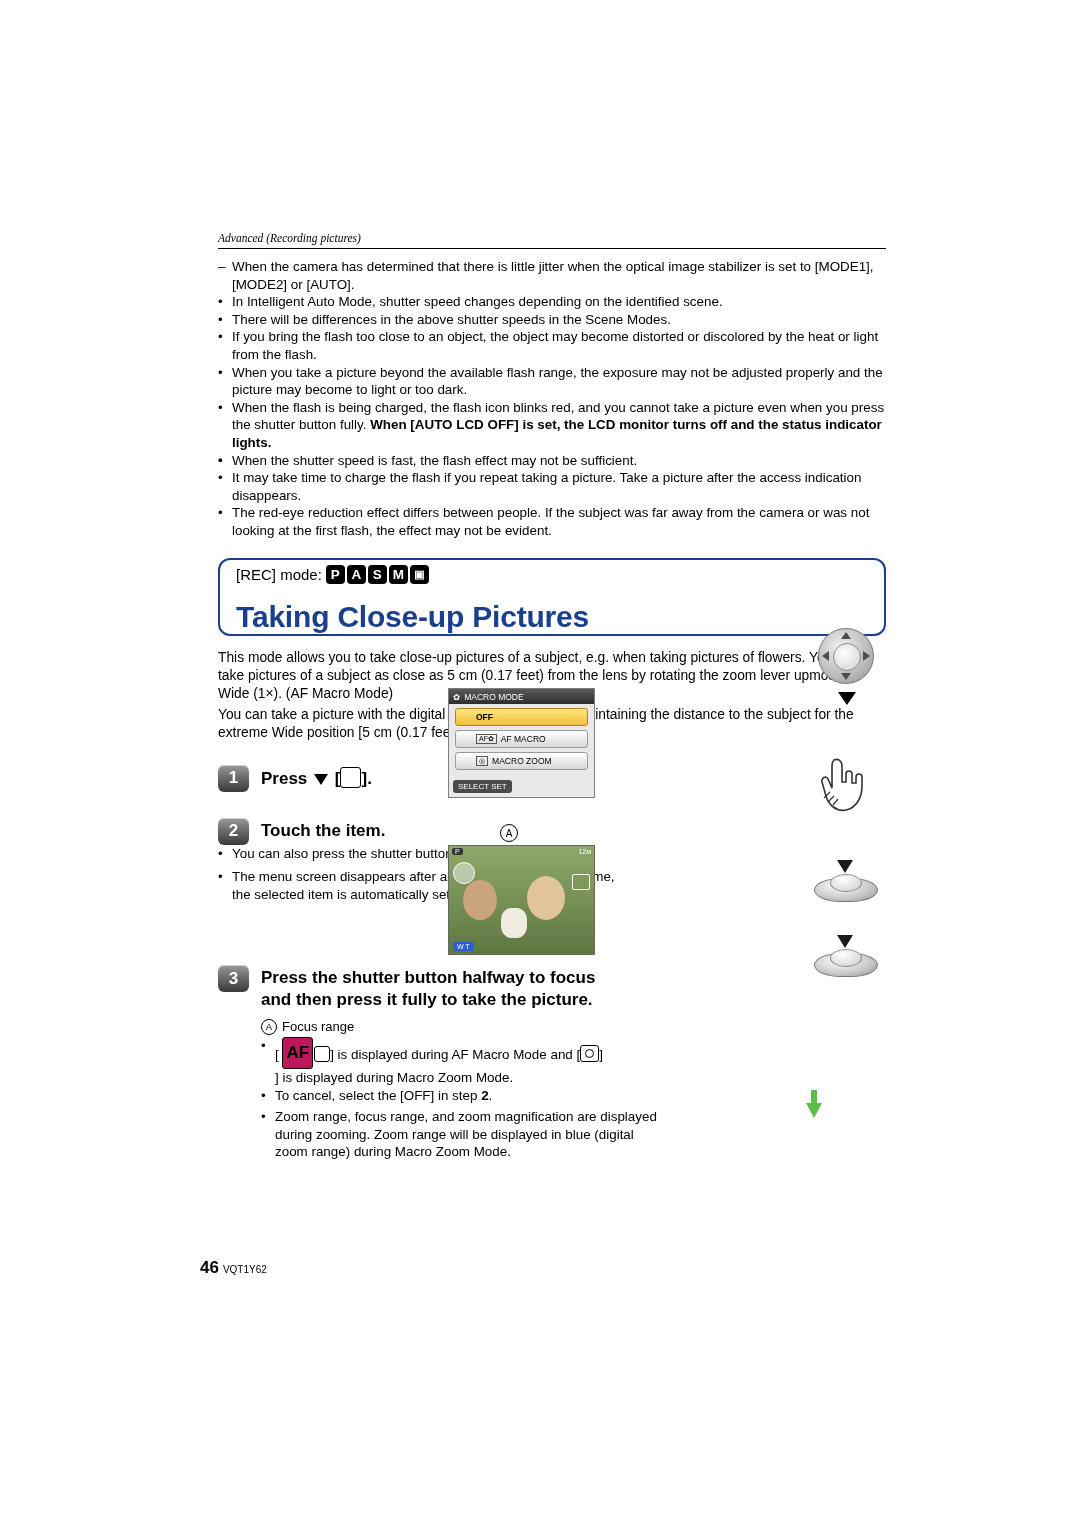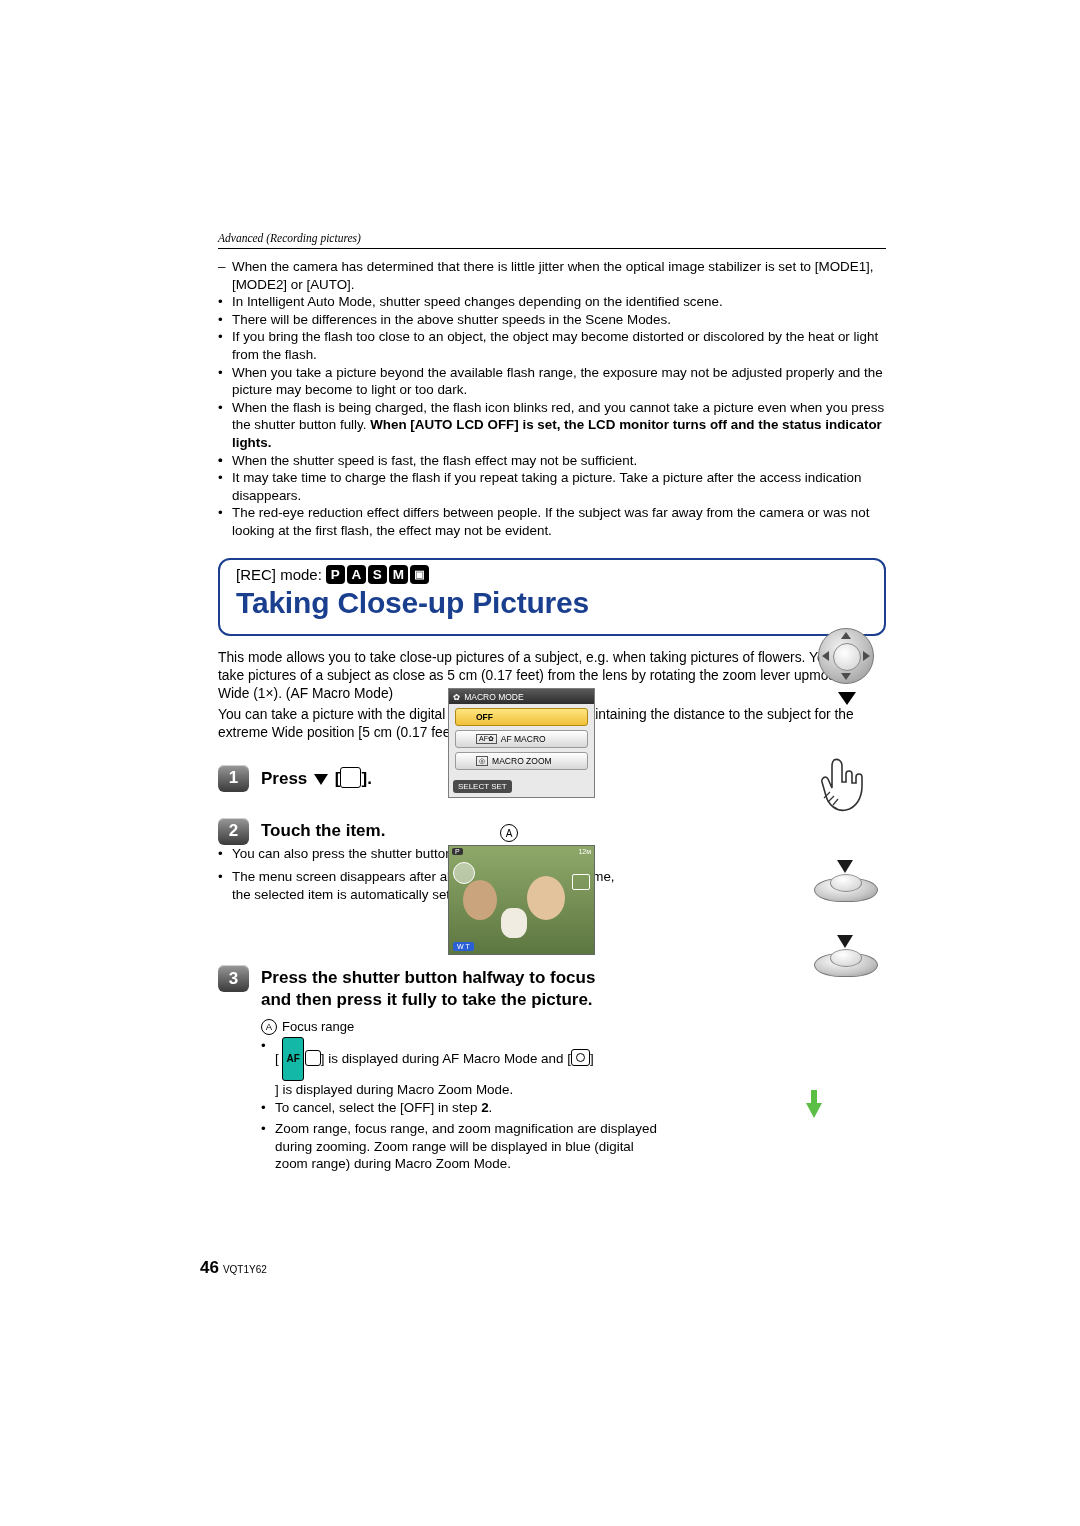--- a/index.html
+++ b/index.html
@@ -90,21 +90,21 @@
     font-weight:bold;
     font-size:13.5px;
     width:19px; height:19px;
     border-radius:4px;
     display:flex; align-items:center; justify-content:center;
     font-family:"Liberation Sans", sans-serif;
   }
   .mi.cam { font-size:11px; }
   .bigtitle {
     position:absolute;
-    left:16px; top:26px;
+    left:16px; top:40px;
     font-size:30px;
     font-weight:bold;
     color:#1b3f8f;
     letter-spacing:-0.2px;
   }
   .bodytext {
     margin-top:13px;
     font-size:13.8px;
     line-height:18.4px;
   }
@@ -300,25 +300,25 @@
   }
   .footer {
     position:absolute; left:200px; top:1258px;
     font-size:17px; font-weight:bold;
   }
   .footer span.code { font-size:10px; font-weight:normal; margin-left:4px; }
   .afico {
     display:inline-block;
     border:1.2px solid #000;
     border-radius:3px;
-    padding:12px 3px;
-    font-size:10px;
+    padding:6px 3px;
+    font-size:17px;
     font-weight:bold;
     vertical-align:1px;
-    background:#14b8a6;
+    background:#be185d;
   }
   .mzico {
     display:inline-block;
     width:17px; height:15px;
     border:1.2px solid #000;
     border-radius:3px;
     vertical-align:-3px;
     position:relative;
     background:#fff;
   }

